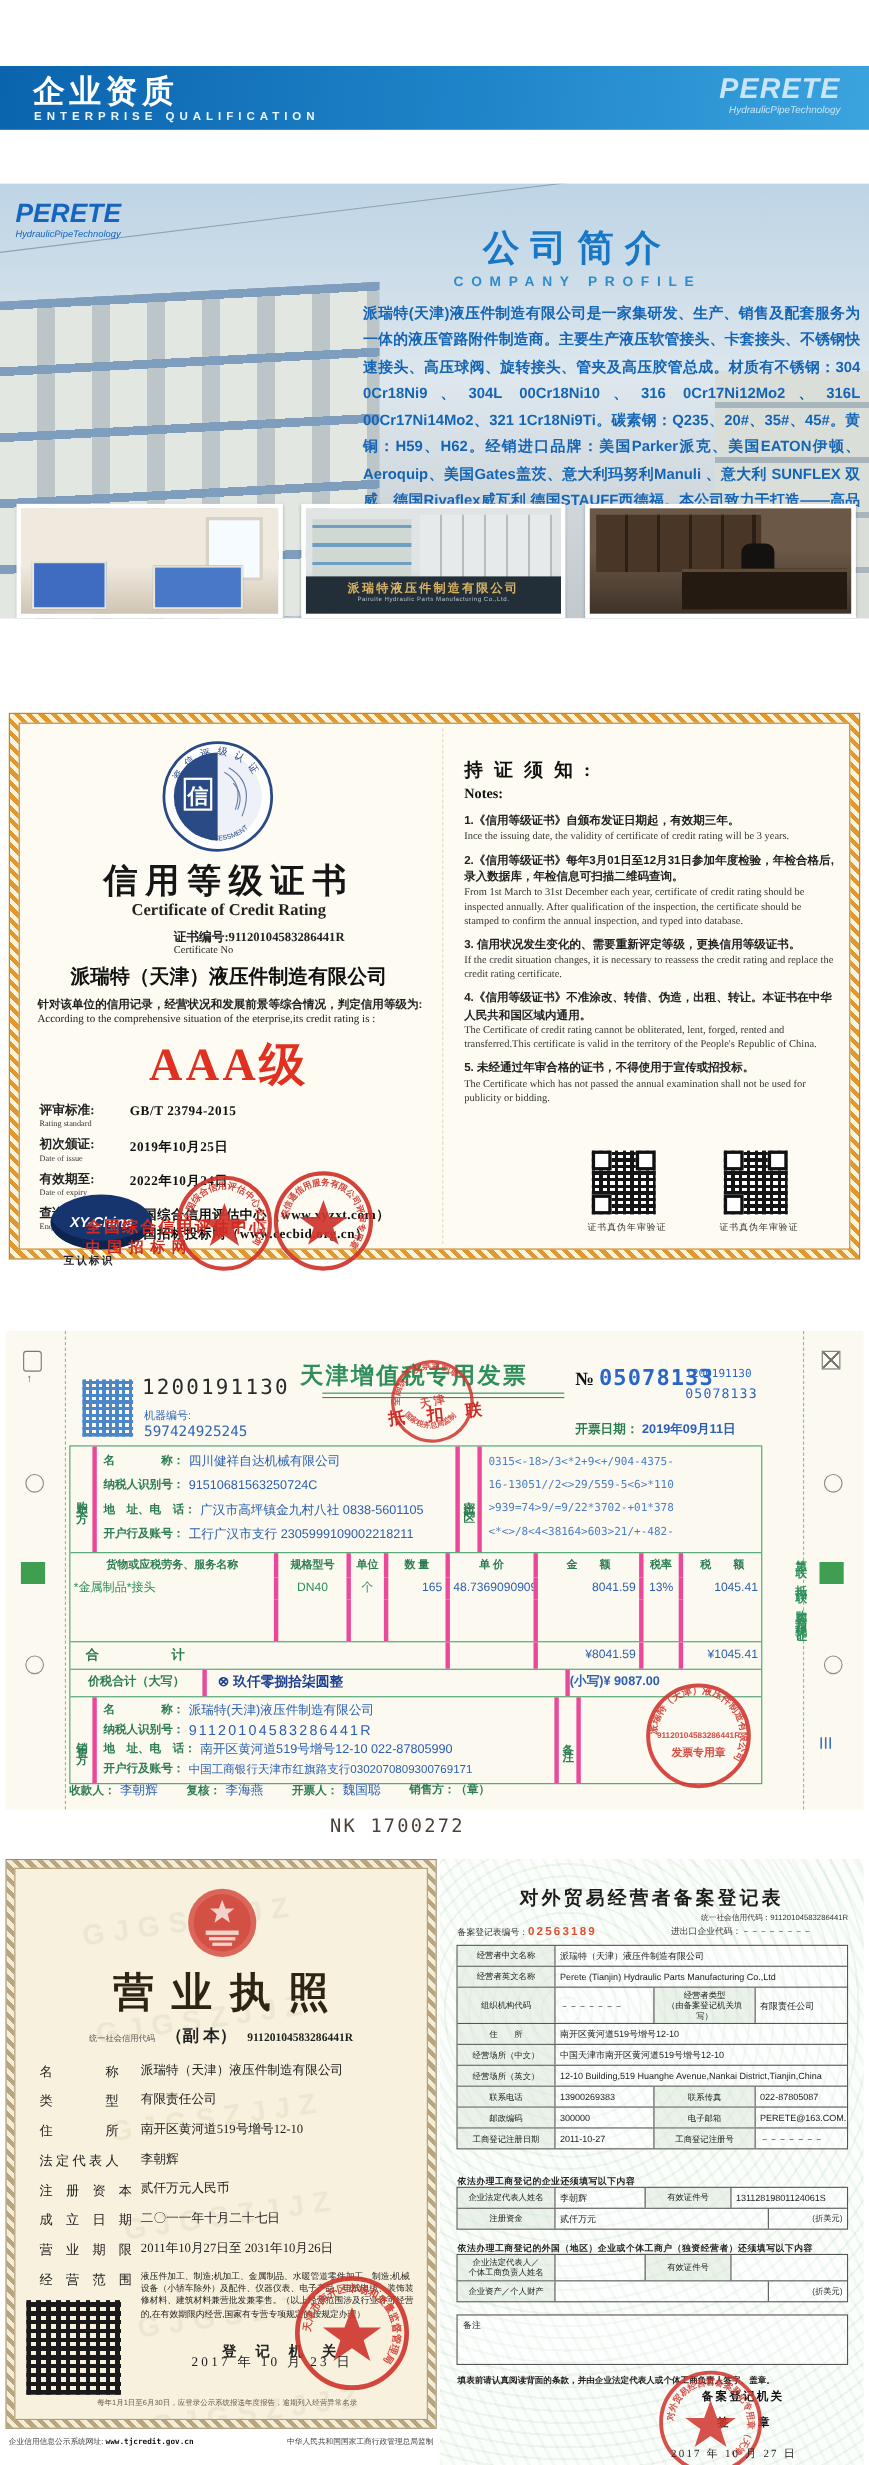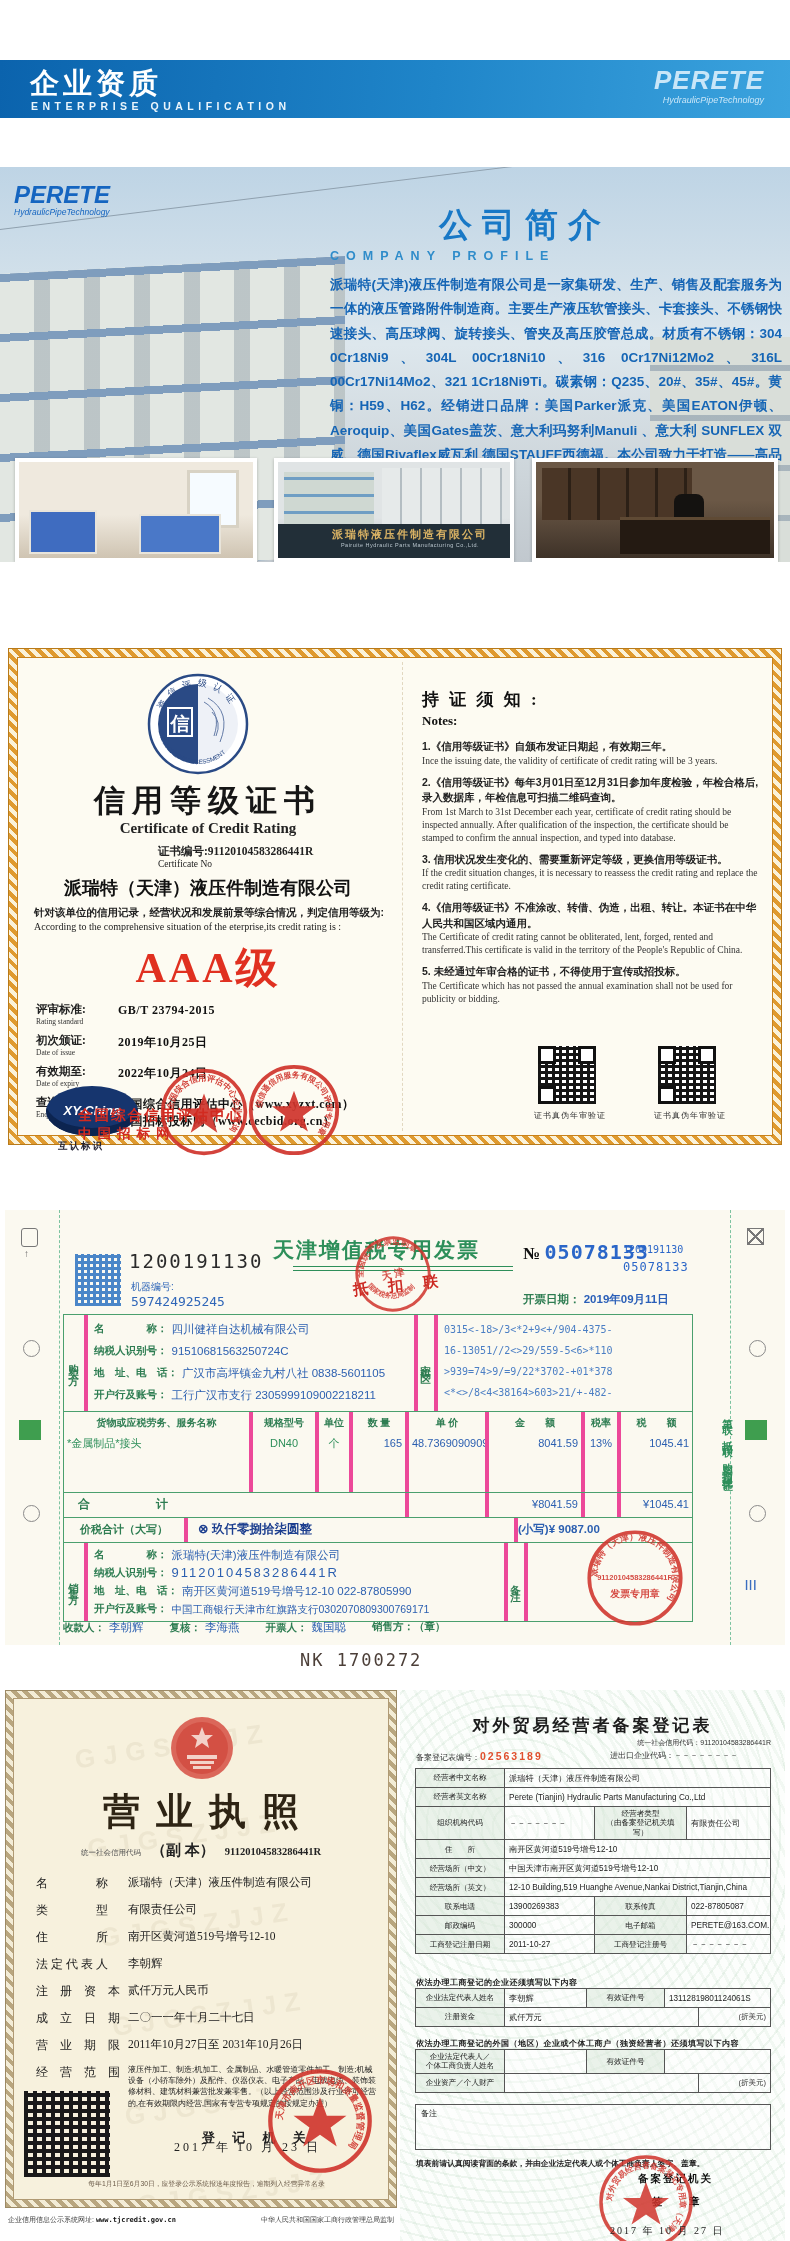--- a/index.html
+++ b/index.html
@@ -24,35 +24,35 @@
          background-image:repeating-linear-gradient(0deg,transparent 0 52px,#7f9dbd 52px 60px),
            repeating-linear-gradient(90deg,transparent 0 34px,rgba(90,110,130,.28) 34px 50px);
          transform:skewY(-3deg);}
   .bldg2{position:absolute;right:0;top:170px;width:140px;height:228px;background:#d9ded9;
          background-image:repeating-linear-gradient(0deg,transparent 0 44px,rgba(120,140,160,.5) 44px 50px);}
   .hero-logo{position:absolute;left:14px;top:16px;color:#1565c0;font-style:italic;}
   .hero-logo .lg{font-size:24px;font-weight:900;line-height:1;}
   .hero-logo .sm{font-size:8.5px;}
   .profile-title{position:absolute;left:330px;top:36px;width:390px;text-align:center;color:#1878c6;
                  font-size:33px;font-weight:bold;letter-spacing:10px;}
-  .profile-sub{position:absolute;left:330px;top:82px;width:390px;color:#2f8cca;
+  .profile-sub{position:absolute;left:330px;top:82px;width:390px;text-align:center;color:#2f8cca;
                font-size:12.5px;font-weight:bold;letter-spacing:7px;}
   .profile-body{position:absolute;left:330px;top:106px;width:452px;font-size:13.5px;line-height:1.8;
                 color:#1565b5;font-weight:bold;text-align:justify;}
   .photo{position:absolute;top:291px;height:96px;border:4px solid #fff;box-shadow:0 1px 3px rgba(0,0,0,.25);overflow:hidden;}
   .photo1{left:15px;width:234px;background:linear-gradient(180deg,#efe9de 0 55%,#cfc4b2 100%);}
   .photo1 .win{position:absolute;right:14px;top:8px;width:46px;height:52px;background:#f6fbff;border:3px solid #d8d2c4;}
   .photo1 .desk1{position:absolute;left:10px;bottom:4px;width:64px;height:40px;background:#3f6cc0;border:2px solid #e8e4da;}
   .photo1 .desk2{position:absolute;left:120px;bottom:4px;width:78px;height:36px;background:#4a78c8;border:2px solid #e8e4da;}
   .photo2{left:274px;width:232px;background:linear-gradient(180deg,#e0e4e5 0 58%,#b9bec1 100%);}
   .photo2 .fac{position:absolute;left:6px;top:10px;width:90px;height:56px;background:#cfd8d2;
                background-image:repeating-linear-gradient(0deg,transparent 0 14px,#6f9ec4 14px 17px);}
   .photo2 .fac2{position:absolute;left:104px;top:6px;width:120px;height:60px;background:#e6eaea;
                 background-image:repeating-linear-gradient(90deg,transparent 0 18px,rgba(130,145,155,.5) 18px 20px);}
-  .photo2 .sign{position:absolute;left:0;bottom:0;width:100%;height:34px;background:#222f38;text-align:center;padding-left:16px;}
+  .photo2 .sign{position:absolute;left:0;bottom:0;width:100%;height:34px;background:#222f38;text-align:center;}
   .photo2 .sign-cn{color:#d9b264;font-size:11px;font-weight:bold;letter-spacing:2px;margin-top:3px;}
   .photo2 .sign-en{color:#b9c5cd;font-size:5.5px;letter-spacing:.5px;}
   .photo3{left:532px;width:238px;background:linear-gradient(180deg,#6b5846 0 40%,#3e3228 100%);}
   .photo3 .cab{position:absolute;left:6px;top:6px;width:150px;height:52px;background:#4a3626;
                background-image:repeating-linear-gradient(90deg,transparent 0 26px,#2c2016 26px 29px);}
   .photo3 .desk{position:absolute;right:4px;bottom:4px;width:150px;height:34px;background:#241a12;border-top:3px solid #5f4a34;}
   .photo3 .chair{position:absolute;right:70px;bottom:30px;width:30px;height:34px;background:#141210;border-radius:8px 8px 0 0;}
 
   
   .cert{position:absolute;left:8px;top:648px;width:774px;height:497px;box-sizing:border-box;

